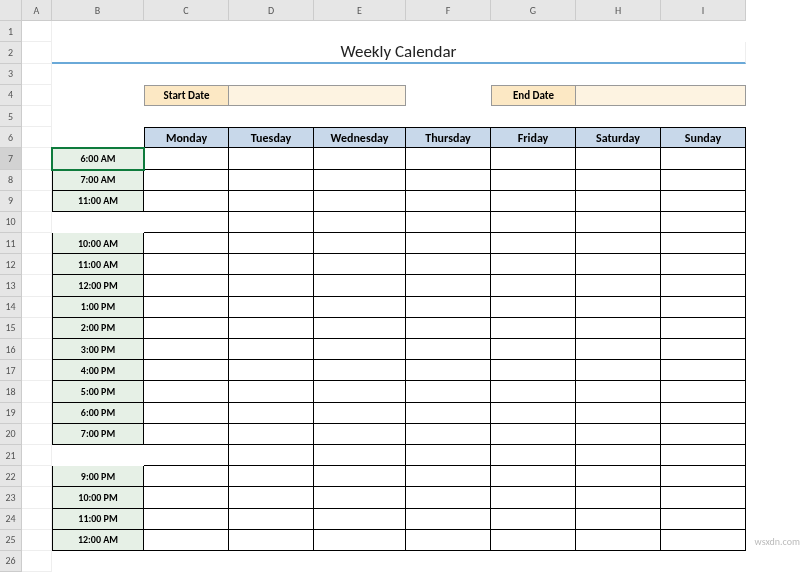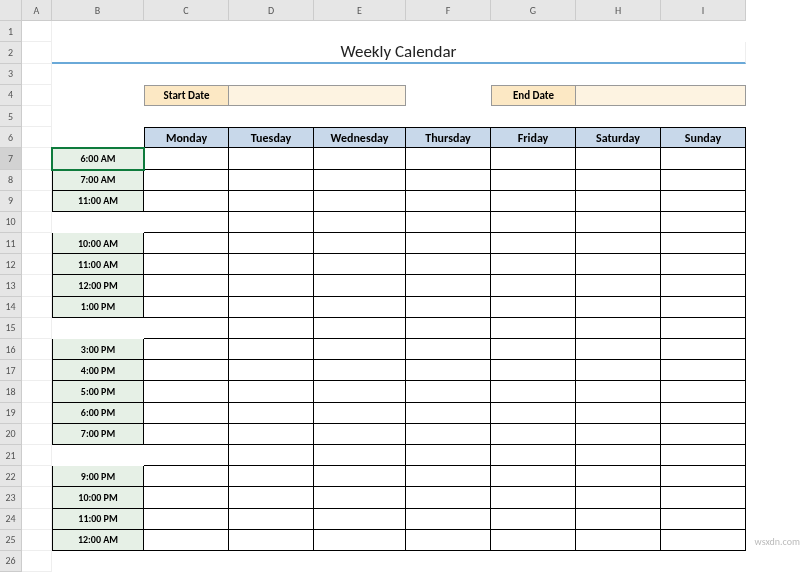--- a/index.html
+++ b/index.html
@@ -247,20 +247,21 @@
     <div class="tc tc-day" style="grid-column:9;grid-row:14"></div>
     <div class="tc tc-day" style="grid-column:10;grid-row:14"></div>
     <div class="tc tc-time" style="grid-column:3;grid-row:15">1:00 PM</div>
     <div class="tc tc-day" style="grid-column:4;grid-row:15"></div>
     <div class="tc tc-day" style="grid-column:5;grid-row:15"></div>
     <div class="tc tc-day" style="grid-column:6;grid-row:15"></div>
     <div class="tc tc-day" style="grid-column:7;grid-row:15"></div>
     <div class="tc tc-day" style="grid-column:8;grid-row:15"></div>
     <div class="tc tc-day" style="grid-column:9;grid-row:15"></div>
     <div class="tc tc-day" style="grid-column:10;grid-row:15"></div>
+    <div class="tc tc-time" style="grid-column:3;grid-row:16">2:00 PM</div>
     <div class="tc tc-day" style="grid-column:4;grid-row:16"></div>
     <div class="tc tc-day" style="grid-column:5;grid-row:16"></div>
     <div class="tc tc-day" style="grid-column:6;grid-row:16"></div>
     <div class="tc tc-day" style="grid-column:7;grid-row:16"></div>
     <div class="tc tc-day" style="grid-column:8;grid-row:16"></div>
     <div class="tc tc-day" style="grid-column:9;grid-row:16"></div>
     <div class="tc tc-day" style="grid-column:10;grid-row:16"></div>
     <div class="tc tc-time" style="grid-column:3;grid-row:17">3:00 PM</div>
     <div class="tc tc-day" style="grid-column:4;grid-row:17"></div>
     <div class="tc tc-day" style="grid-column:5;grid-row:17"></div>

